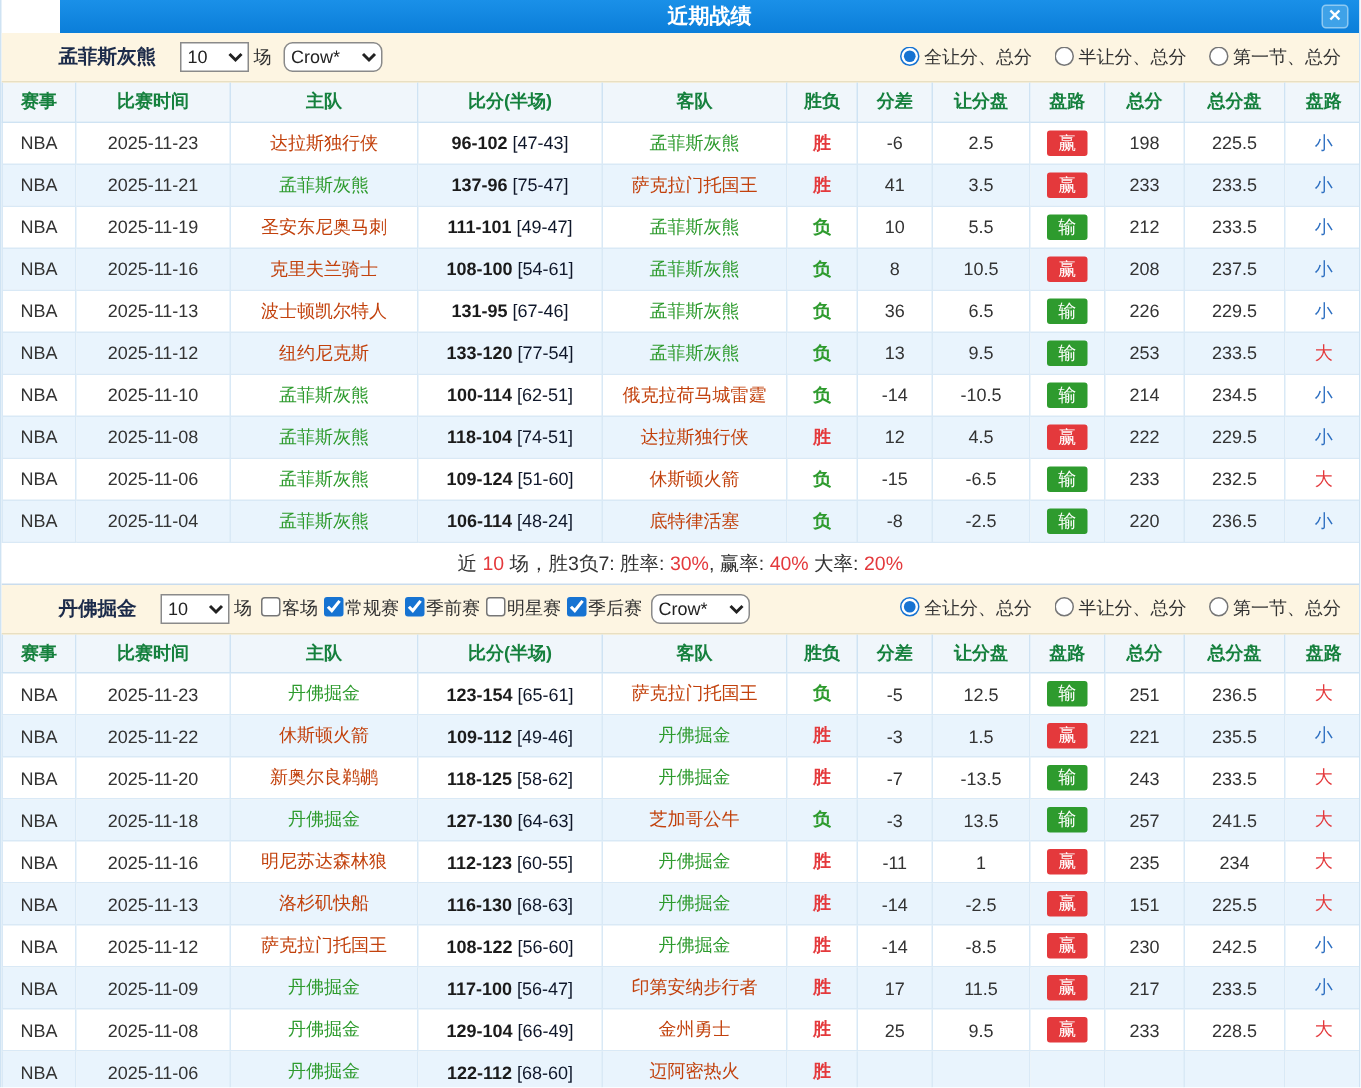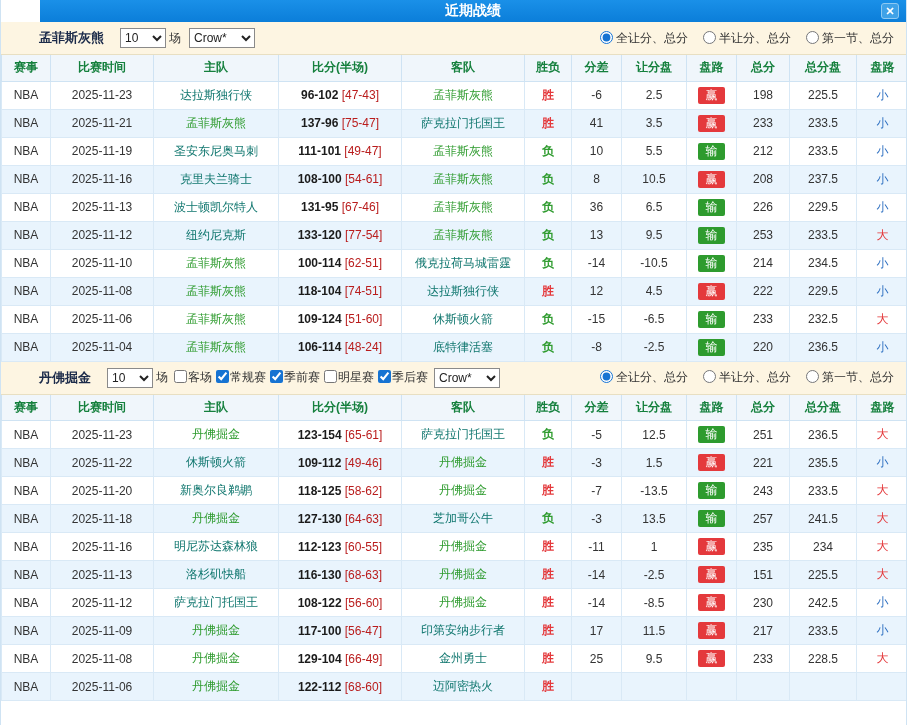--- a/index.html
+++ b/index.html
@@ -9,33 +9,33 @@
   .titlebar { height:22px; background:linear-gradient(#1a90e8,#0b7ed9); color:#fff; display:flex; align-items:center; justify-content:center; position:relative; font-size:14px; font-weight:bold;margin-left:39px; }
   .closebtn { position:absolute; right:7px; top:3px; width:18px; height:16px; background:#3fa2e8; border:1px solid #8ec9f2; border-radius:3px; color:#fff; font-size:11px; line-height:13px; text-align:center; cursor:pointer; padding:0; font-weight:bold; }
 
   .filterbar { height:33px; background:#fdf5e2; display:flex; align-items:center; padding:0 12px 0 38px; font-size:12px; color:#333; border-bottom:1px solid #e8dfc2; white-space:nowrap; }
   .teamname { font-weight:bold; font-size:13px; color:#1c2b4a; margin-right:16px; }
   select { font-size:12px; height:20px; border:1px solid #8a8a8a; background:#fff; color:#222; }
   .cnt { width:46px; margin-right:3px; }
   .suffix { margin-right:3px; }
   .checks .chk { margin-right:1px; }
   .chk input { width:13px; height:13px; vertical-align:-2px; margin:0 1px 0 3px; accent-color:#1673d2; }
-  .crow { margin-left:5px; width:66px; }
+  .crow { margin-left:5px; width:66px;border-radius:6px; }
   .spacer { flex:1; }
   .radios label { margin-left:15px; color:#333; }
   .radios input { width:13px; height:13px; vertical-align:-2px; margin-right:3px; accent-color:#1673d2; }
 
   table.grid { width:100%; border-collapse:collapse; table-layout:fixed; font-size:12px; }
   .grid th { height:26px; background:#f0f6fb; color:#15803d; font-weight:bold; border:1px solid #cfe3f3; border-top:none; overflow:hidden; }
   .grid td { height:28px; text-align:center; border:1px solid #d9e9f6; color:#333; overflow:hidden; white-space:nowrap; }
   .grid tbody tr:nth-child(even) { background:#e9f4fd; }
   .grid td b { color:#1b1b1b; }
-  .tm { color:#0f766e; }
+  .tm { color:#c2410c; }
   .tm.hl { color:#2e9b2e; }
-  .half { color:#b91c1c; }
+  .half { color:#0f172a; }
   .win { color:#e4393c; font-weight:bold; }
   .lose { color:#2e9b2e; font-weight:bold; }
   .badge { display:inline-block; min-width:27px; padding:1px 4px; border-radius:2px; color:#fff; font-size:12px; line-height:15px; }
   .bwin { background:#e4393c; }
   .blose { background:#2e9b2e; }
   .blue { color:#2d6fc1; }
   .big { color:#e4393c; }
   .small { color:#2d6fc1; }
 
   .summary { height:28px; line-height:27px; text-align:center; font-size:13px; background:#fff; border-bottom:1px solid #c9dced; }
@@ -228,20 +228,21 @@
             <td><span class="lose">负</span></td>
             <td>-8</td>
             <td>-2.5</td>
             <td><span class="badge blose">输</span></td>
             <td class="blue">220</td>
             <td class="blue">236.5</td>
             <td><span class="small">小</span></td>
           </tr>
         </tbody>
     </table>
+    <div class="summary"><span class="dark">近 </span><span class="red">10</span><span class="dark"> 场，胜3负7: 胜率: </span><span class="red">30%</span><span class="dark">, 赢率: </span><span class="red">40%</span><span class="dark"> 大率: </span><span class="red">20%</span></div>
   </div>
 
   <div class="section">
     <div class="filterbar">
       <span class="teamname">丹佛掘金</span>
       <select class="cnt"><option>10</option></select>
       <span class="suffix">场</span>
       <span class="checks"><label class="chk"><input type="checkbox" style="">客场</label><label class="chk"><input type="checkbox" checked="" style="">常规赛</label><label class="chk"><input type="checkbox" checked="" style="">季前赛</label><label class="chk"><input type="checkbox" style="">明星赛</label><label class="chk"><input type="checkbox" checked="" style="">季后赛</label></span>
       <select class="crow"><option>Crow*</option></select>
       <span class="spacer"></span>

